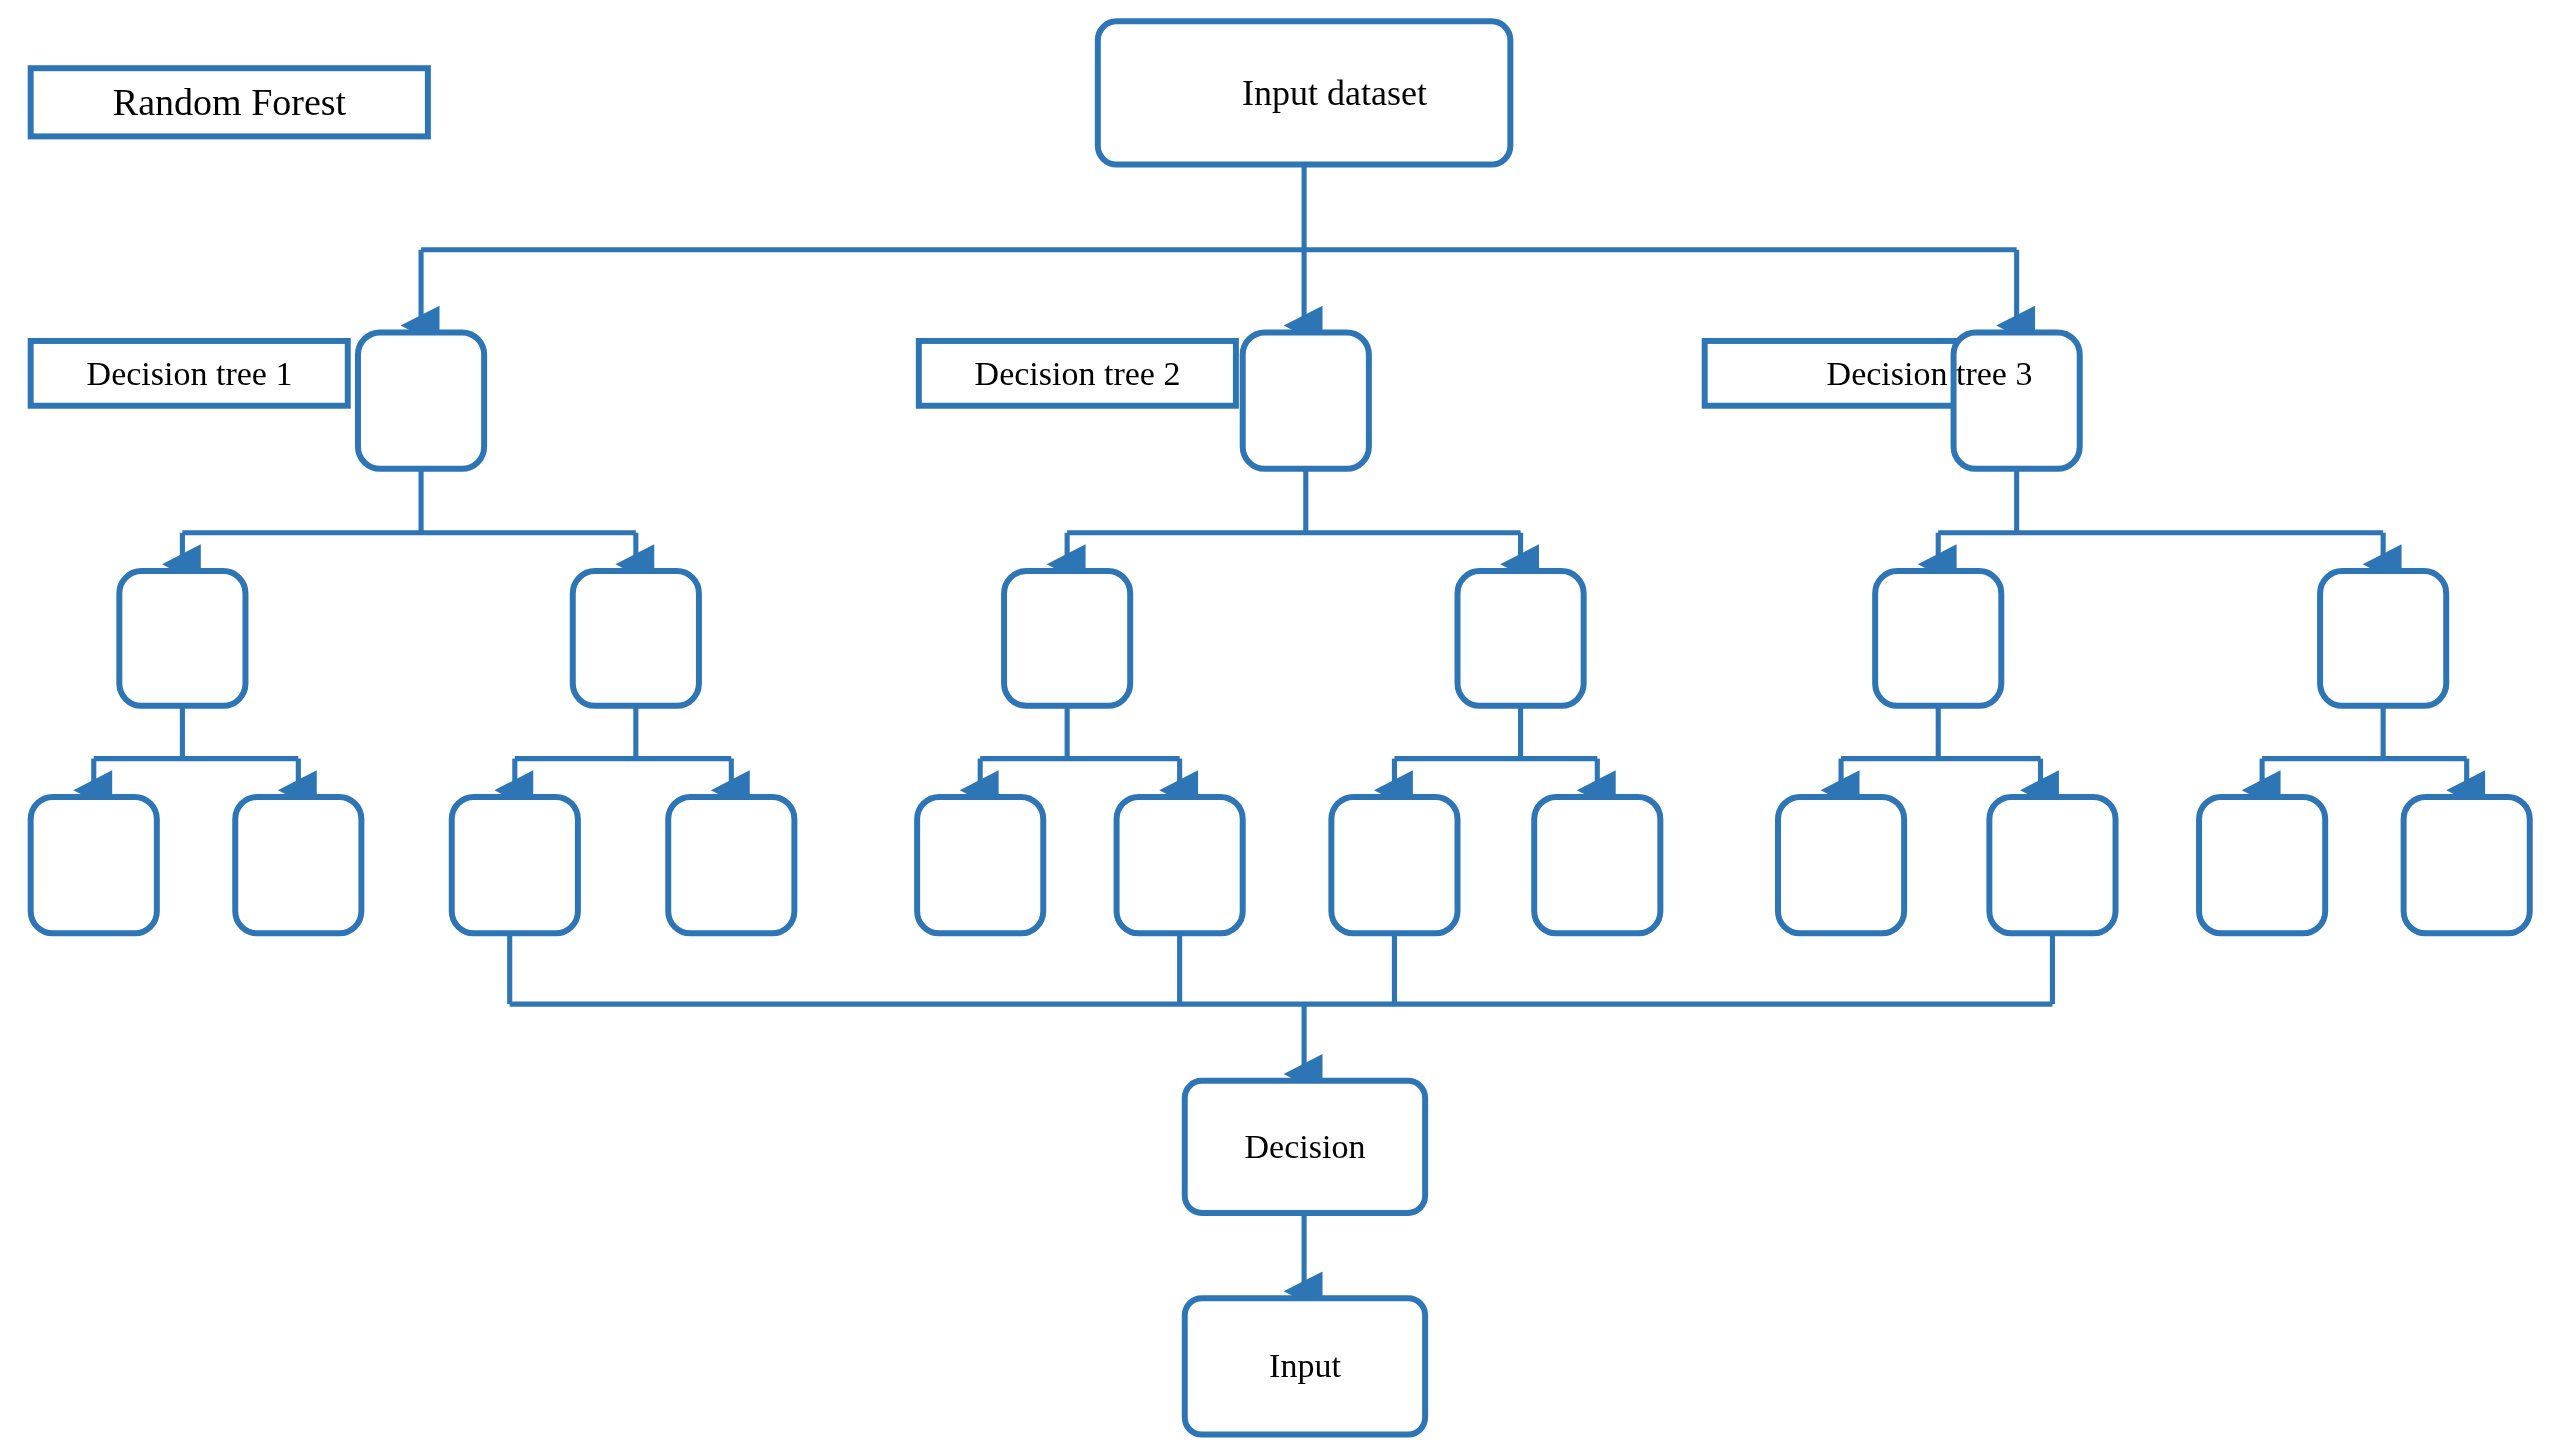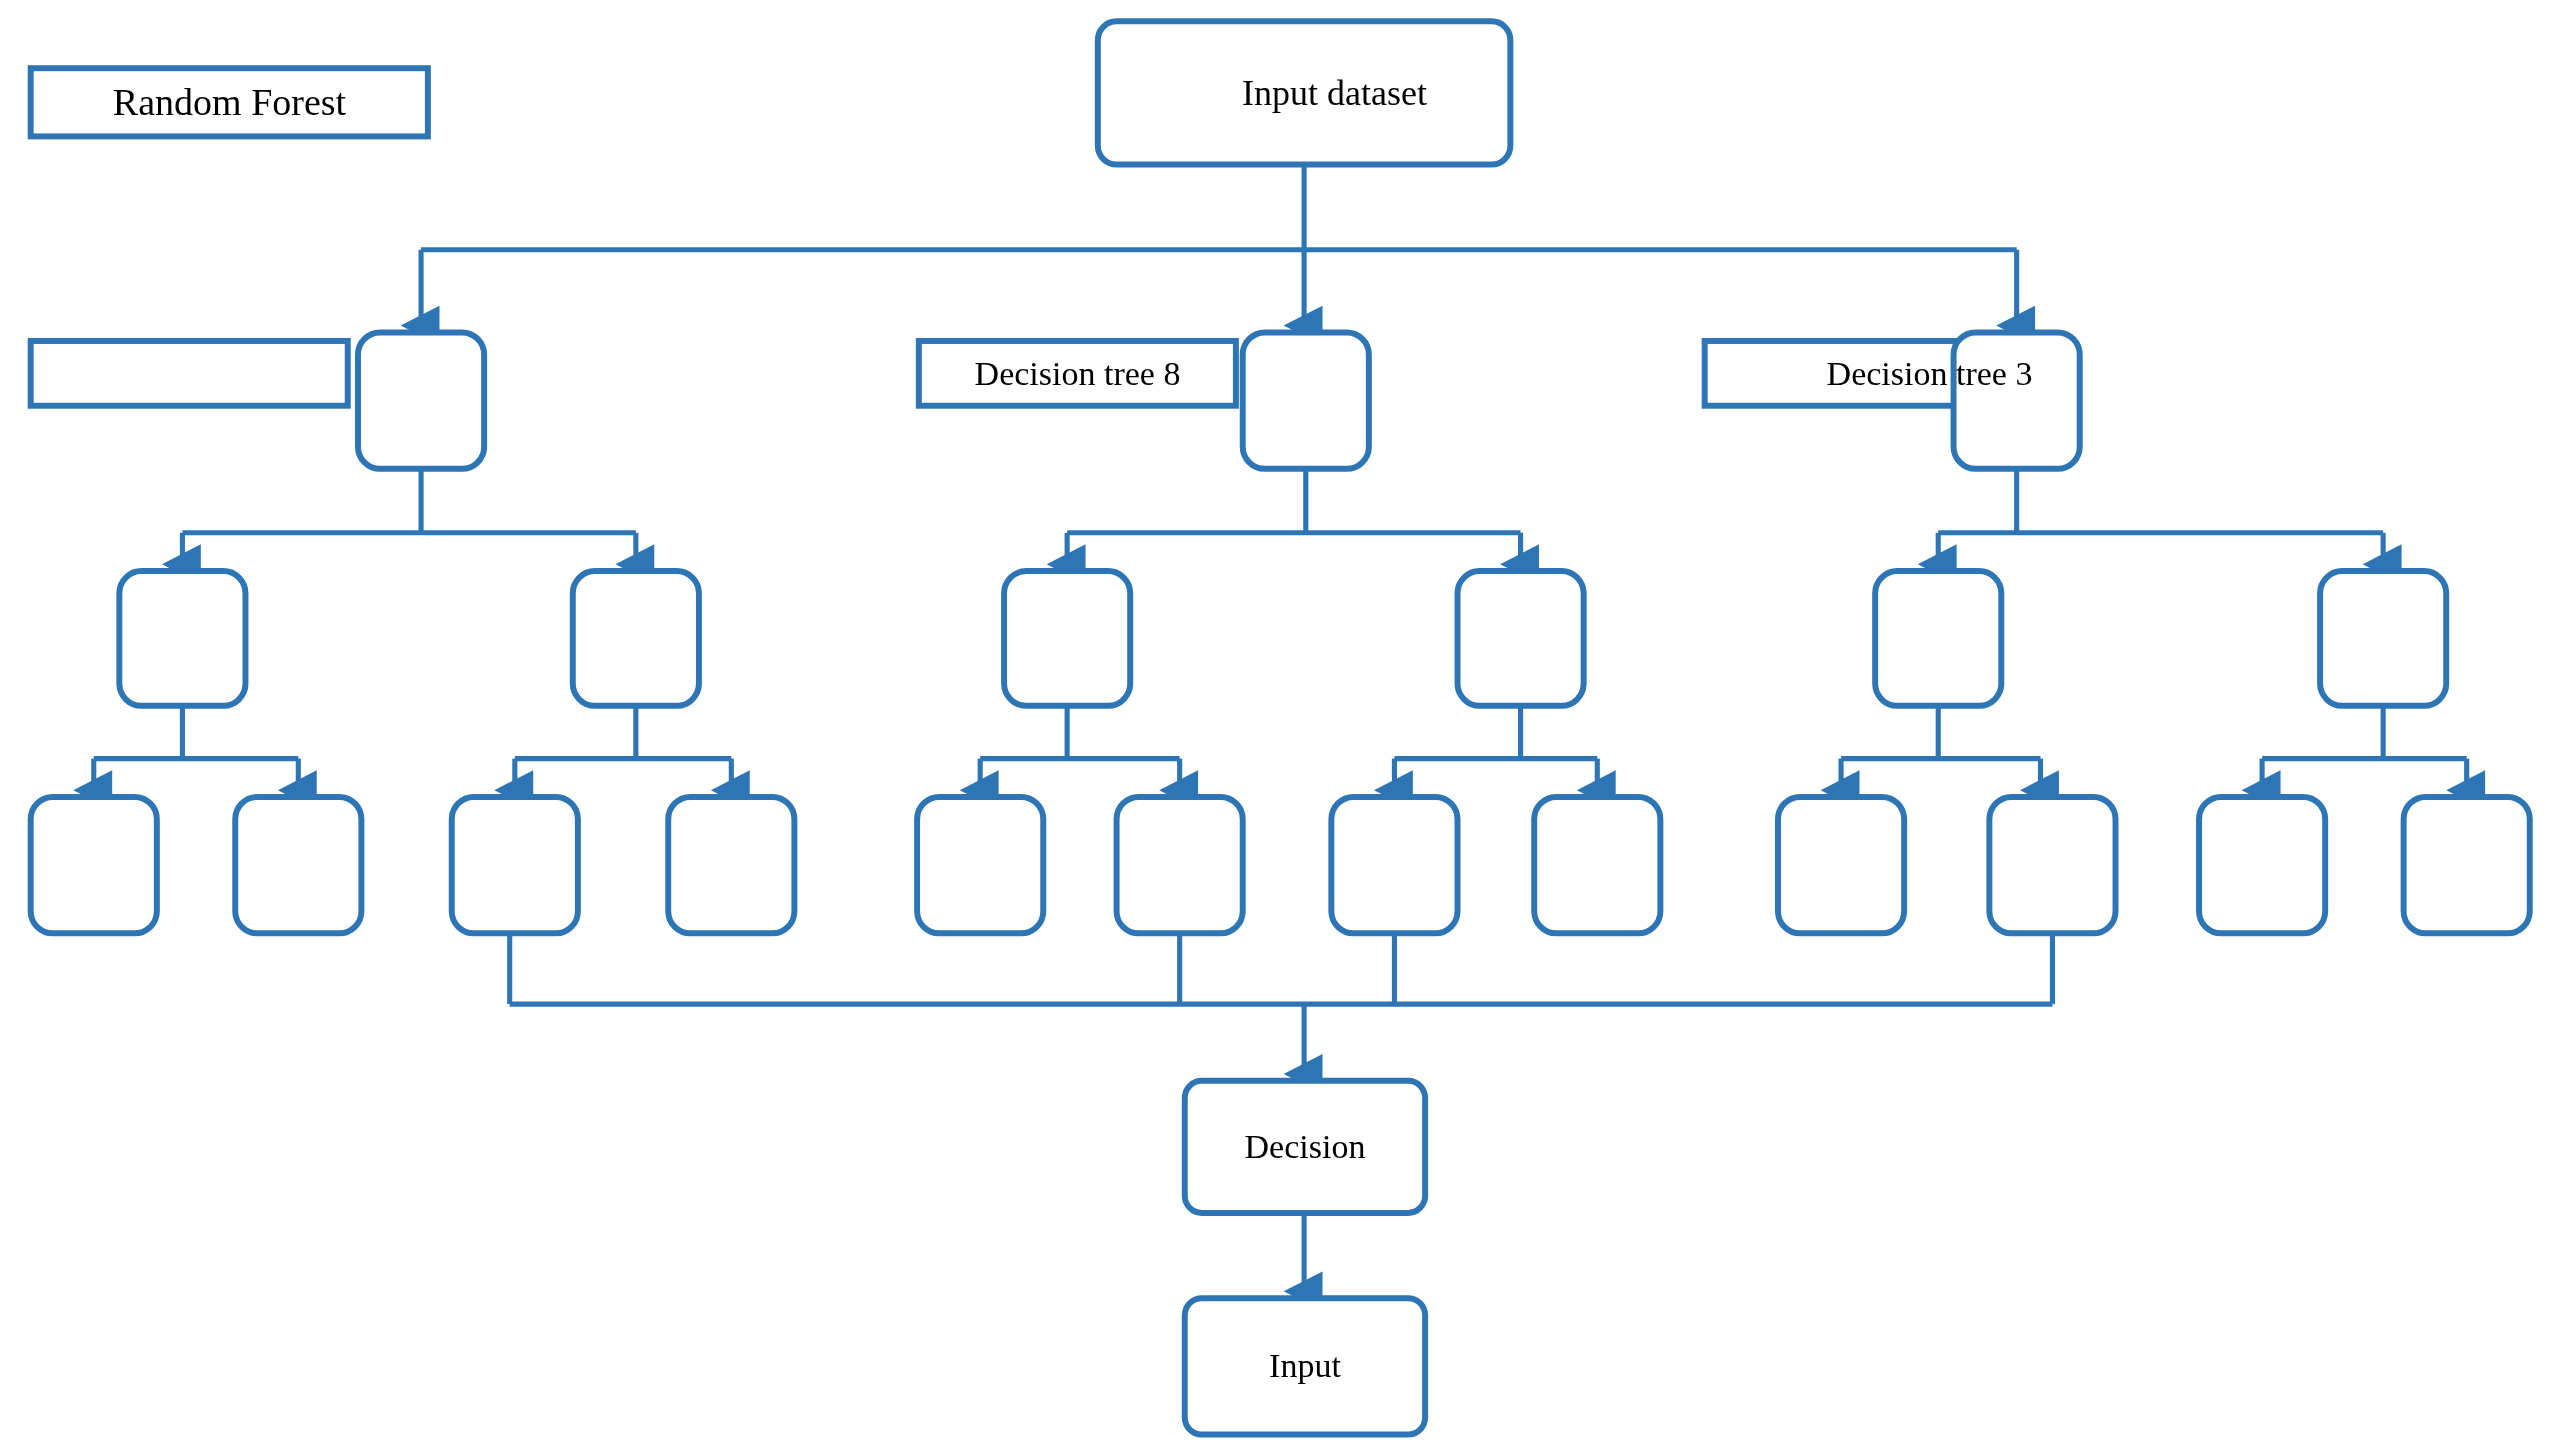--- a/index.html
+++ b/index.html
@@ -157,22 +157,23 @@
       <rect x="2334" y="935" width="148" height="160" rx="26" ry="26"></rect>
       <rect x="2580" y="935" width="148" height="160" rx="26" ry="26"></rect>
       <rect x="2820" y="935" width="148" height="160" rx="26" ry="26"></rect>
     </g>
   </svg>
 
   <div class="label-text" style="left:31px; top:68px; width:397px; height:68px; font-size:38px;">Random Forest</div>
 
   <div class="label-text" style="left:1128px; top:21px; width:413px; height:143px; font-size:36px;">Input dataset</div>
 
+  <div class="label-text" style="left:31px; top:341px; width:317px; height:65px; font-size:34px;">Decision tree 1</div>
 
-  <div class="label-text" style="left:919px; top:341px; width:317px; height:65px; font-size:34px;">Decision tree 8</div>
+  <div class="label-text" style="left:919px; top:341px; width:317px; height:65px; font-size:34px;">Decision tree 2</div>
 
   <div class="label-text" style="left:1771px; top:341px; width:317px; height:65px; font-size:34px;">Decision tree 3</div>
 
   <div class="label-text" style="left:1185px; top:1081px; width:240px; height:132px; font-size:34px;">Decision</div>
 
   <div class="label-text" style="left:1185px; top:1298px; width:240px; height:136px; font-size:34px;">Input</div>
 
 </div>
 
 

